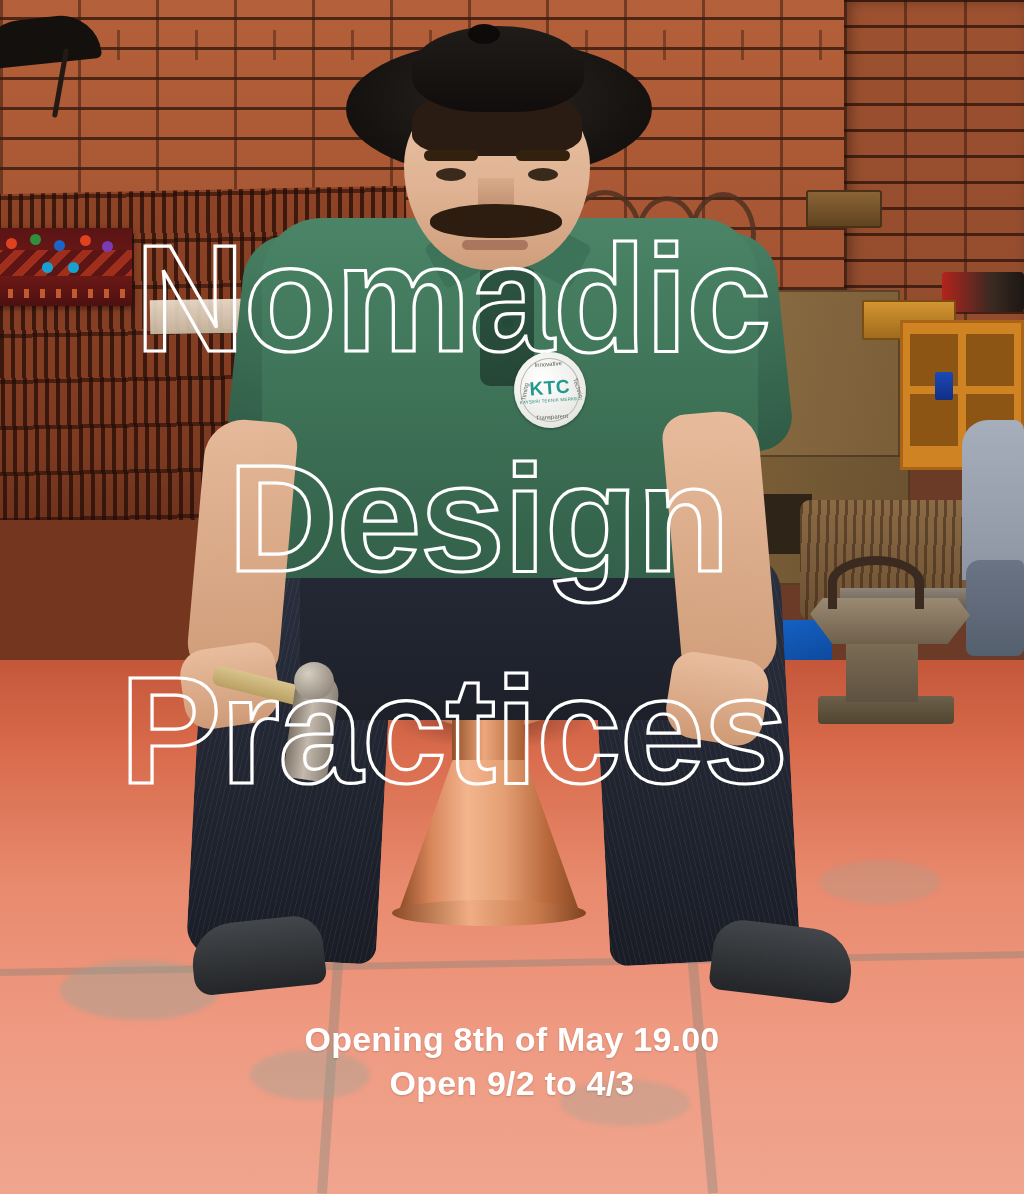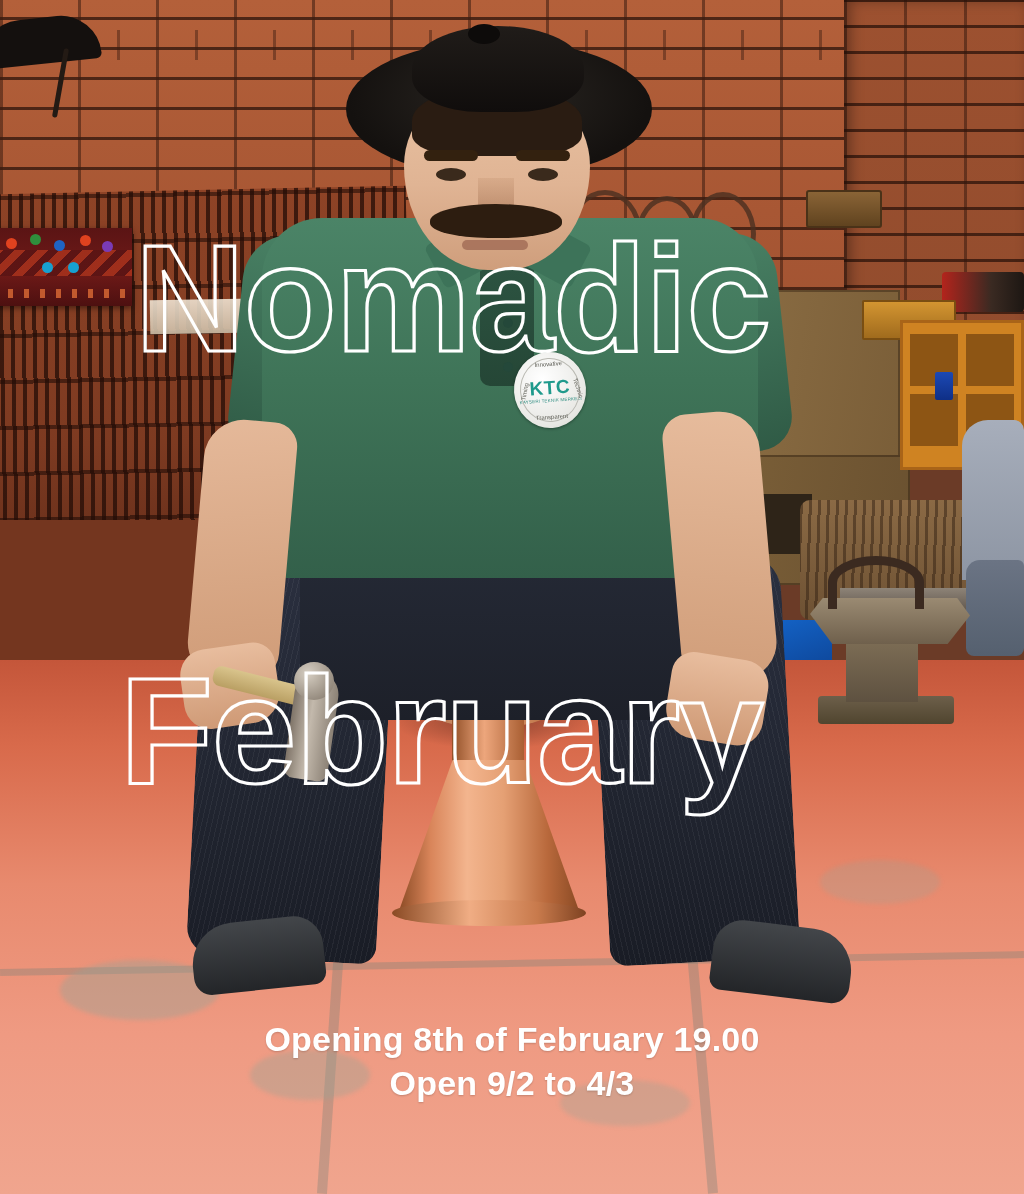--- a/index.html
+++ b/index.html
@@ -595,21 +595,22 @@
     <div class="eye" style="left:528px;"></div>
     <div class="nose"></div>
     <div class="mustache"></div>
     <div class="mouth"></div>
     <div class="hat-crown"></div>
     <div class="hat-knob"></div>
   </div>
 
   <div class="title-block">
     <div class="title-line" id="t1">Nomadic</div>
-    <div class="title-line" id="t3">February</div>
+    <div class="title-line" id="t2">Design</div>
+    <div class="title-line" id="t3">Practices</div>
   </div>
 
   <div class="footer">
-    <div>Opening 8th of February 19.00</div>
+    <div>Opening 8th of May 19.00</div>
     <div>Open 9/2 to 4/3</div>
   </div>
 
 </div>
 
 </body></html>

